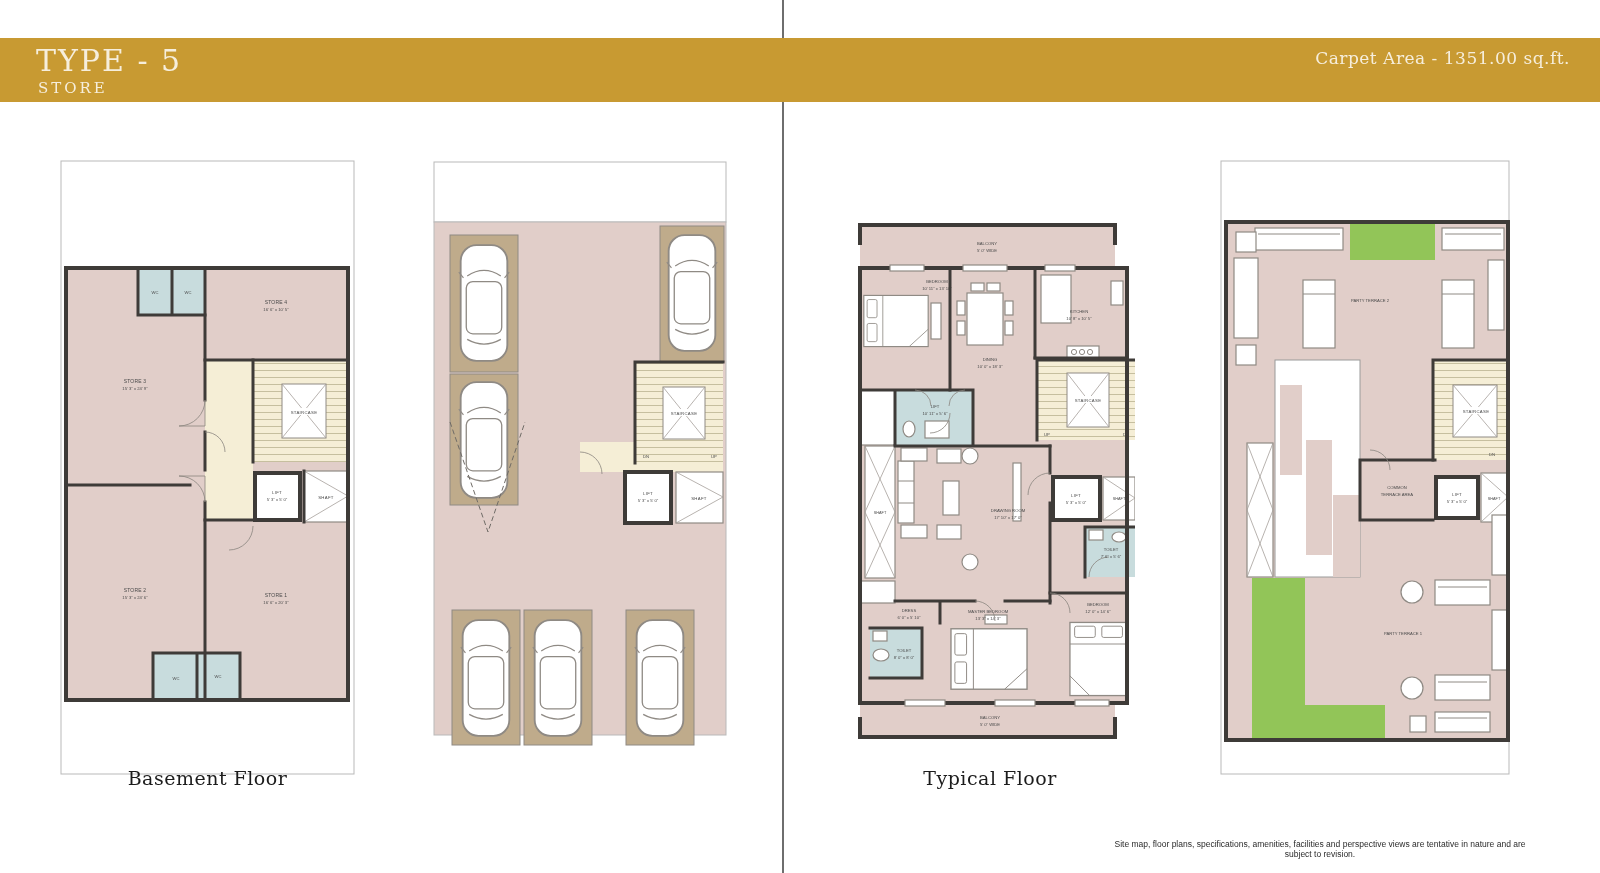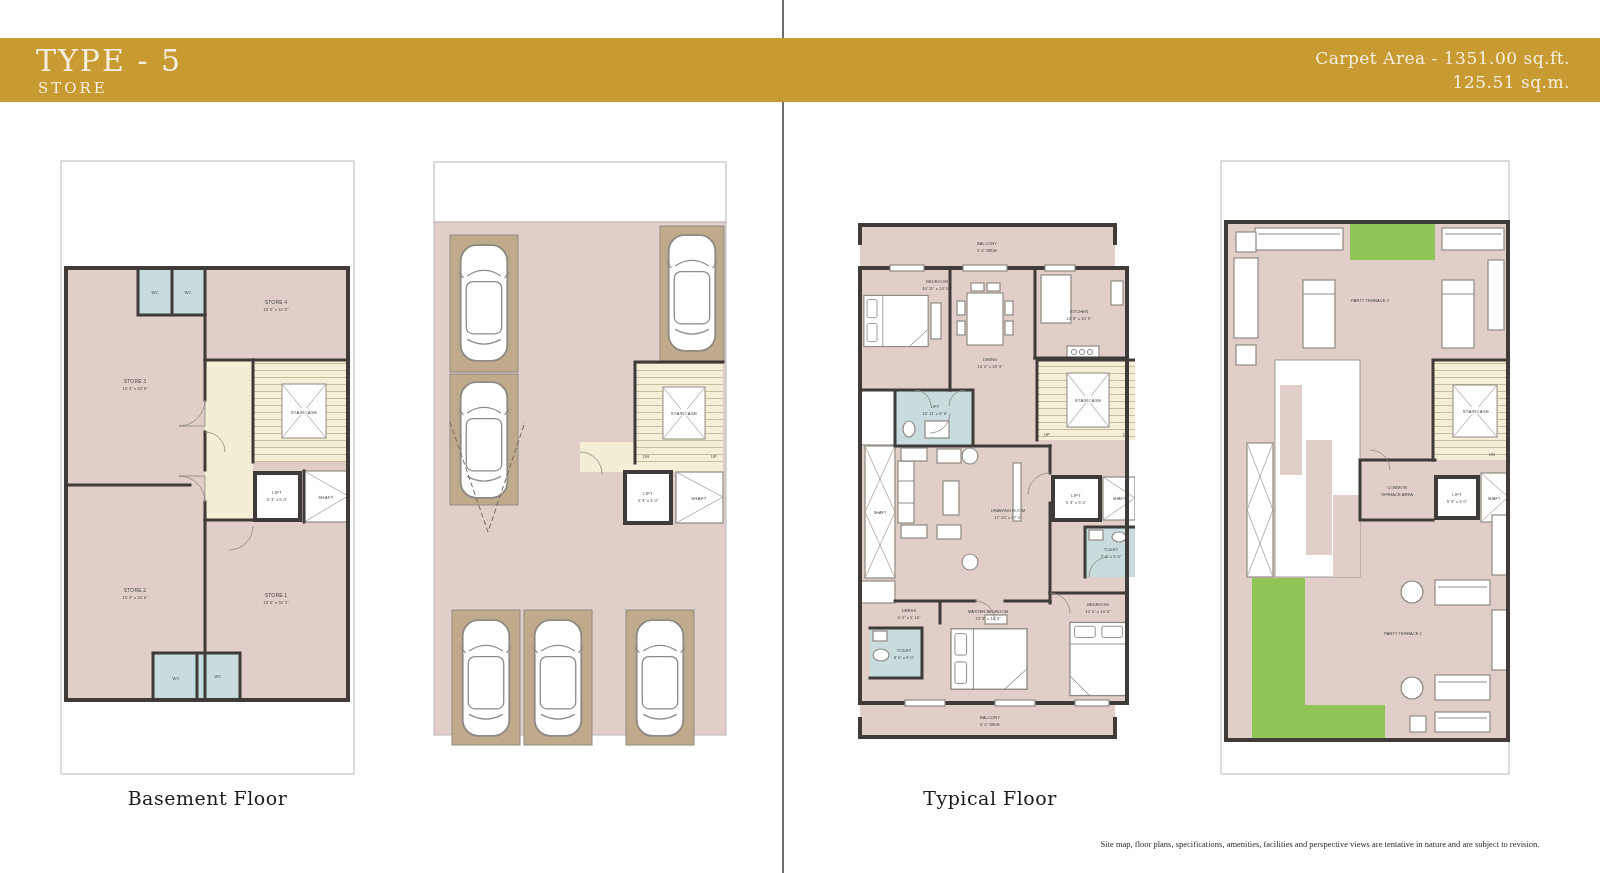--- a/index.html
+++ b/index.html
@@ -5,22 +5,22 @@
   *{margin:0;padding:0;box-sizing:border-box}
   html,body{background:#ffffff}
   body{font-family:"Liberation Sans",sans-serif}
   .page{position:relative;width:1600px;height:873px;background:#fff;overflow:hidden}
   .divider{position:absolute;left:782px;top:0;width:2px;height:873px;background:#6e6e6e}
   .band{position:absolute;left:0;top:38px;width:1600px;height:64px;background:#C89A32;color:#F6EEDC;font-family:"DejaVu Serif",serif}
   .band-title{position:absolute;left:36px;top:5px;font-size:30px;letter-spacing:2px}
   .band-sub{position:absolute;left:38px;top:41px;font-size:15px;letter-spacing:3px}
   .band-carpet{position:absolute;right:30px;top:9px;text-align:right;font-size:17px;line-height:1.4;letter-spacing:.5px}
   .plan{position:absolute}
-  .caption{position:absolute;top:787px;font-family:"DejaVu Serif",serif;font-size:19px;color:#1c1c1c;text-align:center;letter-spacing:.5px}
-  .disclaimer{position:absolute;top:839px;left:1100px;width:440px;font-family:Liberation Serif, serif;font-size:8.5px;color:#2b2b2b;text-align:center}
+  .caption{position:absolute;top:767px;font-family:"DejaVu Serif",serif;font-size:19px;color:#1c1c1c;text-align:center;letter-spacing:.5px}
+  .disclaimer{position:absolute;top:839px;left:1100px;width:440px;font-family:Liberation Sans, sans-serif;font-size:8.5px;color:#2b2b2b;text-align:center}
   svg text{font-family:"Liberation Sans",sans-serif;fill:#4a4a4a}
   .rn{font-size:5px;letter-spacing:.2px}
   .rd{font-size:4.2px}
   .rs{font-size:4.3px;letter-spacing:.3px}
   .pink{fill:#E1CEC9}
   .cream{fill:#F5EED6}
   .blue{fill:#C8DCDD}
   .tan{fill:#BFAB8B;stroke:#8f8a84;stroke-width:1}
   .lawn{fill:#92C558}
   .wall4{stroke:#3E3B38;stroke-width:4;fill:none;stroke-linecap:square}
@@ -67,21 +67,20 @@
     </defs>
   </svg>
 
   <div class="divider"></div>
 
   <div class="band">
     <div class="band-title">TYPE - 5</div>
     <div class="band-sub">STORE</div>
     <div class="band-carpet">
       <div>Carpet Area - 1351.00 sq.ft.</div>
-      <div>125.51 sq.m.</div>
     </div>
   </div>
 
   <svg class="plan" style="left:60px;top:160px" width="295" height="615" viewBox="0 0 295 615">
     <rect x="1" y="1" width="293" height="613" class="panelbox"></rect>
     <rect x="6" y="108" width="282" height="432" class="pink"></rect>
     <rect x="145" y="200" width="48" height="160" class="cream"></rect>
     <g>
       <rect x="193" y="200" width="95" height="102" fill="url(#tH)"></rect>
       <rect x="222" y="224" width="44" height="54" fill="#fff" stroke="#8f8a84" stroke-width="1"></rect>

